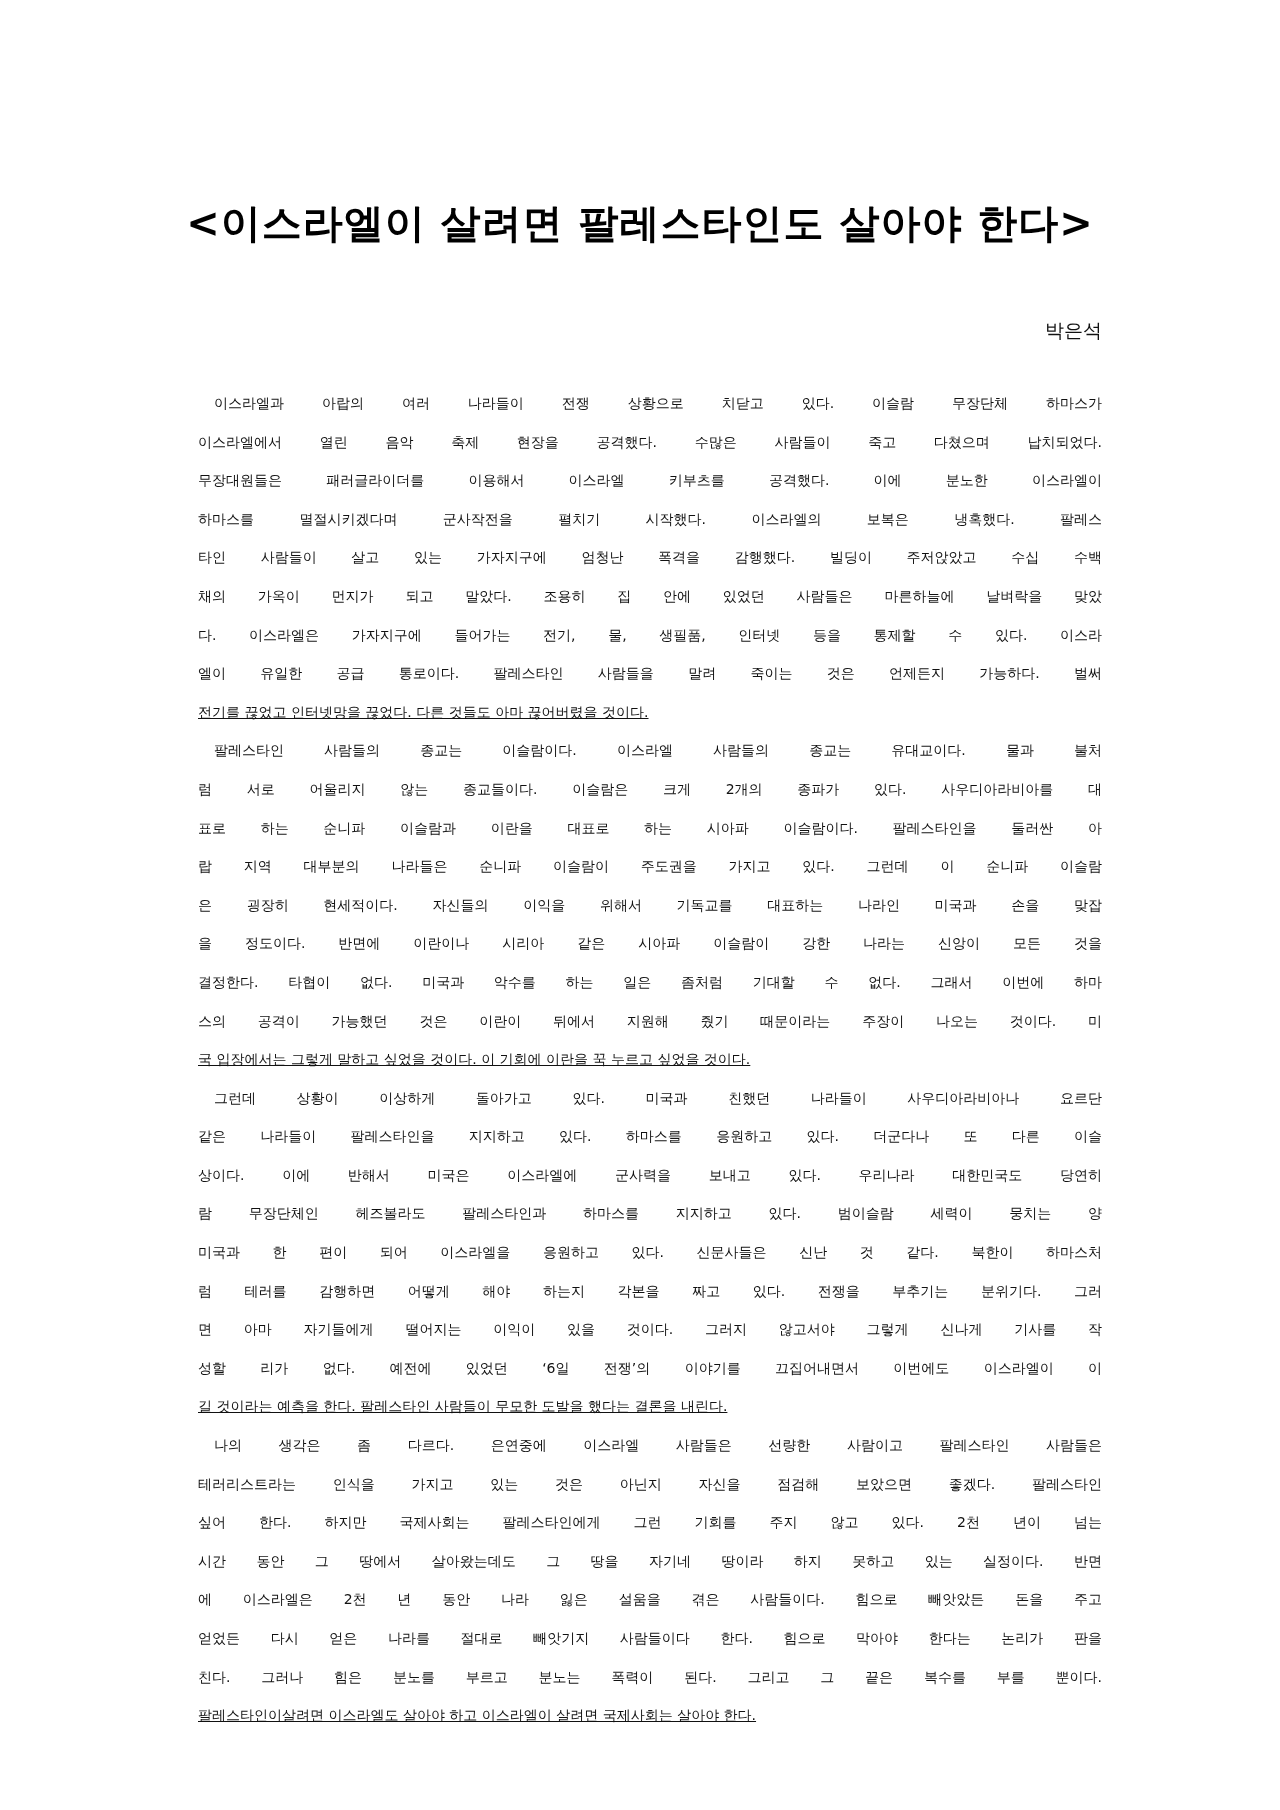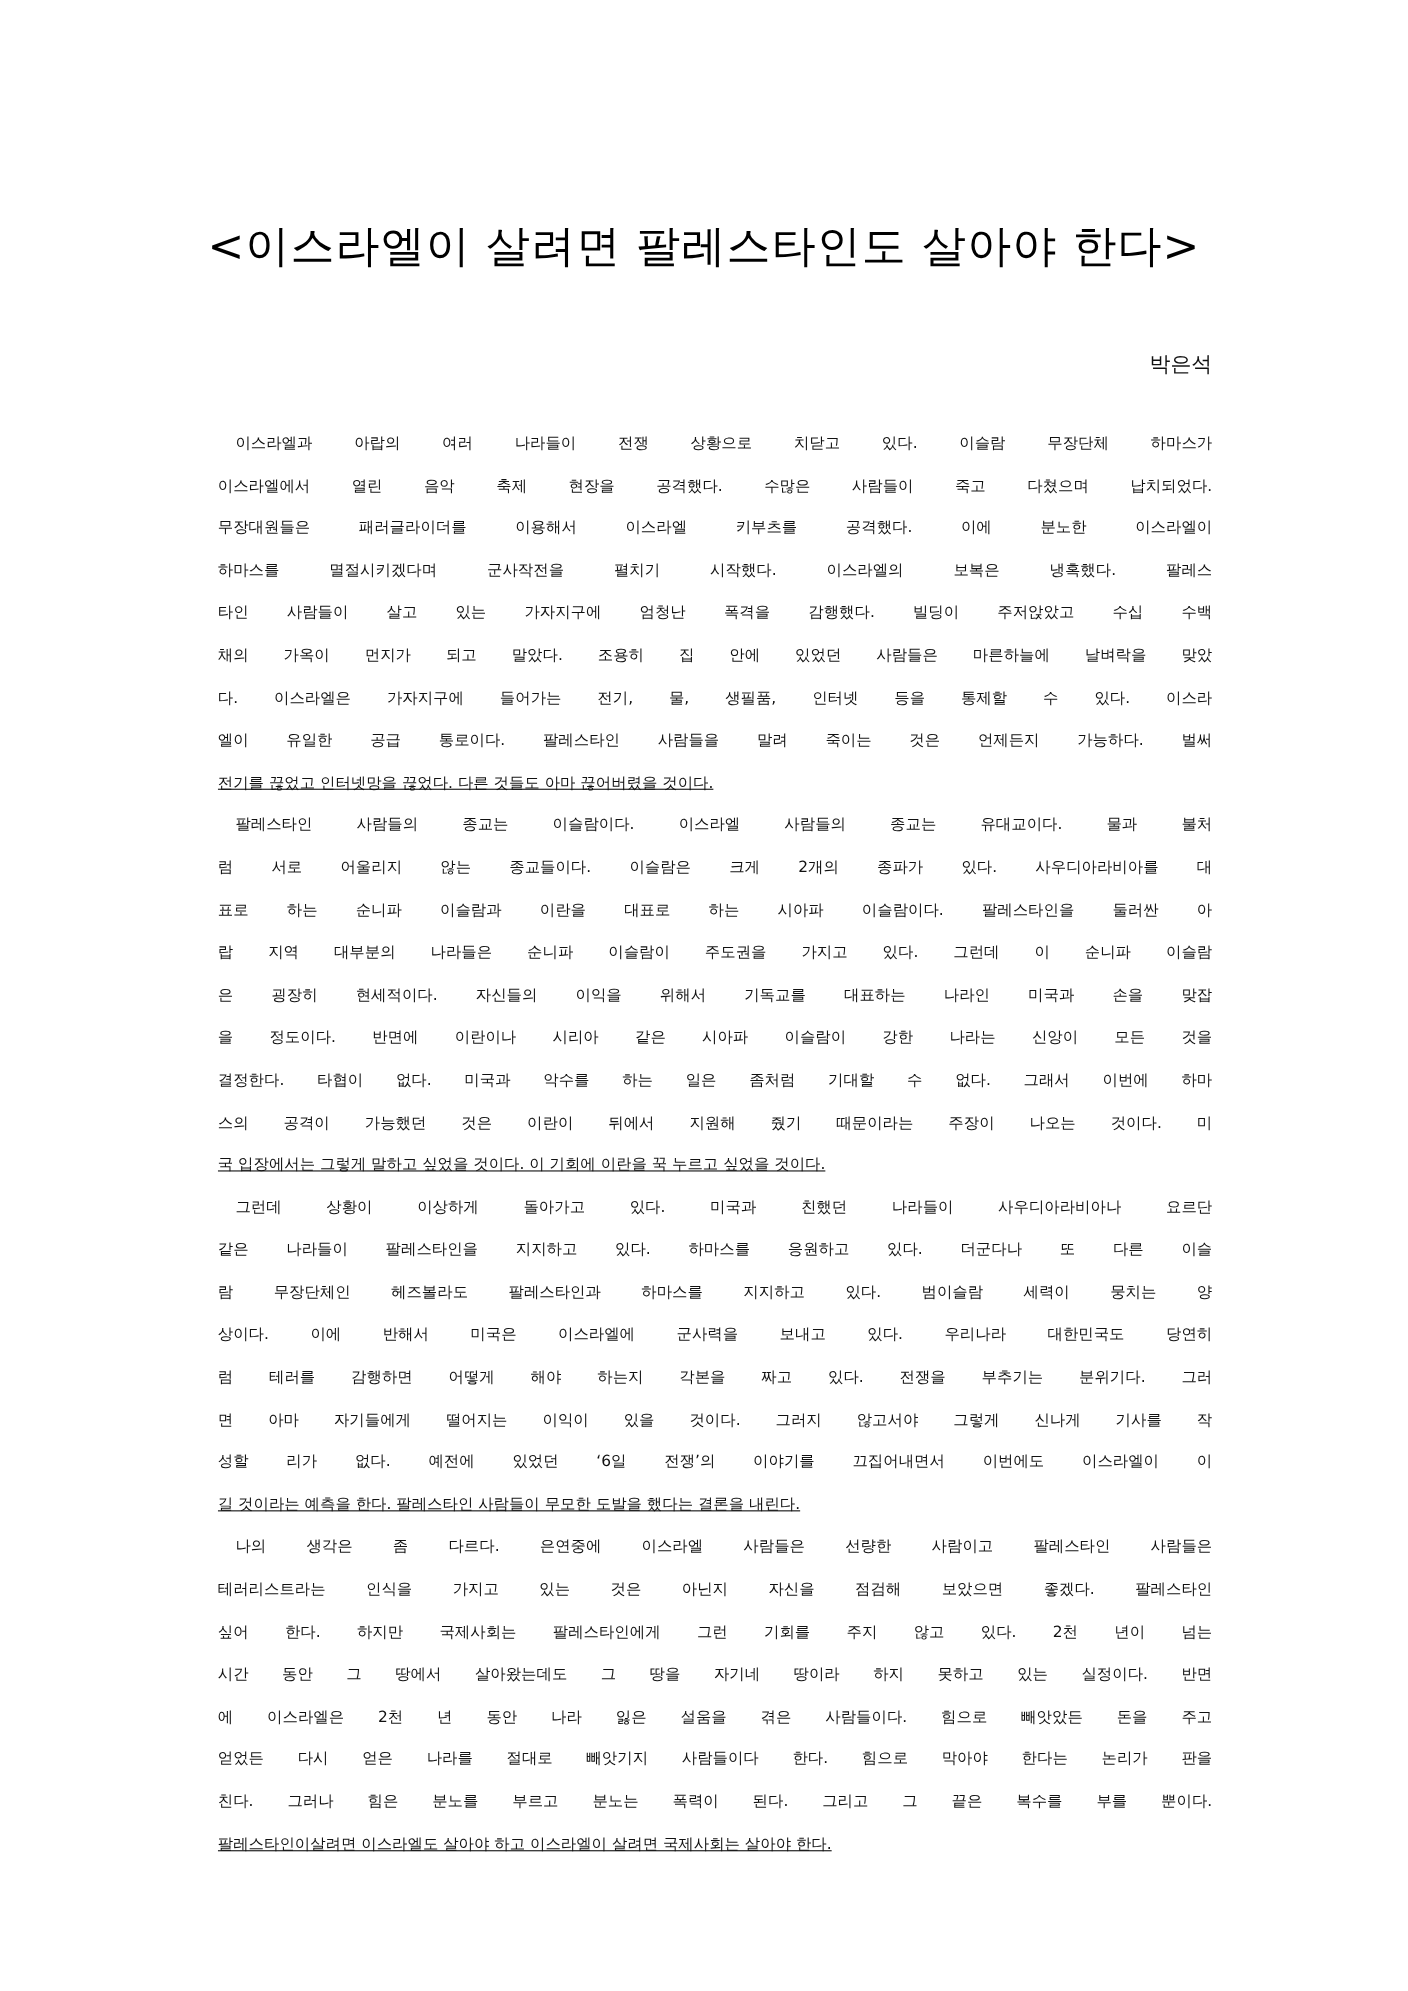--- a/index.html
+++ b/index.html
@@ -1,20 +1,20 @@
 <!DOCTYPE html>
 <html><head>
 <meta charset="utf-8">
 <style>
   html, body { margin: 0; padding: 0; background: #ffffff; }
   body { width: 1280px; height: 1810px; position: relative; overflow: hidden;
          font-family: "DejaVu Sans", "Liberation Sans", sans-serif; color: #111; }
   .page { position: absolute; left: 0; top: 0; width: 1280px; height: 1810px; }
   .title { position: absolute; left: 180px; width: 920px; top: 196px; text-align: center;
-           font-size: 40px; font-weight: normal; letter-spacing: 1px; color: #000; white-space: nowrap; }
+           font-size: 40px; font-weight: bold; letter-spacing: 1px; color: #000; white-space: nowrap; }
   .author { position: absolute; right: 178px; top: 318px; font-size: 19px; font-weight: normal; color: #111; }
   .body { position: absolute; left: 198px; top: 384px; width: 904px; }
   .line { height: 38.6px; line-height: 38.6px; font-size: 14px; white-space: nowrap;
           text-align: justify; text-align-last: justify; overflow: hidden; }
   .line.last { text-align-last: left; text-decoration: underline; }
   .line.indent { padding-left: 16px; }
 </style>
 </head>
 <body>
 
@@ -35,22 +35,23 @@
       <div class="line">럼 서로 어울리지 않는 종교들이다. 이슬람은 크게 2개의 종파가 있다. 사우디아라비아를 대</div>
       <div class="line">표로 하는 순니파 이슬람과 이란을 대표로 하는 시아파 이슬람이다. 팔레스타인을 둘러싼 아</div>
       <div class="line">랍 지역 대부분의 나라들은 순니파 이슬람이 주도권을 가지고 있다. 그런데 이 순니파 이슬람</div>
       <div class="line">은 굉장히 현세적이다. 자신들의 이익을 위해서 기독교를 대표하는 나라인 미국과 손을 맞잡</div>
       <div class="line">을 정도이다. 반면에 이란이나 시리아 같은 시아파 이슬람이 강한 나라는 신앙이 모든 것을</div>
       <div class="line">결정한다. 타협이 없다. 미국과 악수를 하는 일은 좀처럼 기대할 수 없다. 그래서 이번에 하마</div>
       <div class="line">스의 공격이 가능했던 것은 이란이 뒤에서 지원해 줬기 때문이라는 주장이 나오는 것이다. 미</div>
       <div class="line last">국 입장에서는 그렇게 말하고 싶었을 것이다. 이 기회에 이란을 꾹 누르고 싶었을 것이다.</div>
       <div class="line indent">그런데 상황이 이상하게 돌아가고 있다. 미국과 친했던 나라들이 사우디아라비아나 요르단</div>
       <div class="line">같은 나라들이 팔레스타인을 지지하고 있다. 하마스를 응원하고 있다. 더군다나 또 다른 이슬</div>
+      <div class="line">상이다. 이에 반해서 미국은 이스라엘에 군사력을 보내고 있다. 우리나라 대한민국도 당연히</div>
       <div class="line">람 무장단체인 헤즈볼라도 팔레스타인과 하마스를 지지하고 있다. 범이슬람 세력이 뭉치는 양</div>
-      <div class="line">상이다. 이에 반해서 미국은 이스라엘에 군사력을 보내고 있다. 우리나라 대한민국도 당연히</div>
+      <div class="line">미국과 한 편이 되어 이스라엘을 응원하고 있다. 신문사들은 신난 것 같다. 북한이 하마스처</div>
       <div class="line">럼 테러를 감행하면 어떻게 해야 하는지 각본을 짜고 있다. 전쟁을 부추기는 분위기다. 그러</div>
       <div class="line">면 아마 자기들에게 떨어지는 이익이 있을 것이다. 그러지 않고서야 그렇게 신나게 기사를 작</div>
       <div class="line">성할 리가 없다. 예전에 있었던 ‘6일 전쟁’의 이야기를 끄집어내면서 이번에도 이스라엘이 이</div>
       <div class="line last">길 것이라는 예측을 한다. 팔레스타인 사람들이 무모한 도발을 했다는 결론을 내린다.</div>
       <div class="line indent">나의 생각은 좀 다르다. 은연중에 이스라엘 사람들은 선량한 사람이고 팔레스타인 사람들은</div>
       <div class="line">테러리스트라는 인식을 가지고 있는 것은 아닌지 자신을 점검해 보았으면 좋겠다. 팔레스타인</div>
       <div class="line">싶어 한다. 하지만 국제사회는 팔레스타인에게 그런 기회를 주지 않고 있다. 2천 년이 넘는</div>
       <div class="line">시간 동안 그 땅에서 살아왔는데도 그 땅을 자기네 땅이라 하지 못하고 있는 실정이다. 반면</div>
       <div class="line">에 이스라엘은 2천 년 동안 나라 잃은 설움을 겪은 사람들이다. 힘으로 빼앗았든 돈을 주고</div>
       <div class="line">얻었든 다시 얻은 나라를 절대로 빼앗기지 사람들이다 한다. 힘으로 막아야 한다는 논리가 판을</div>

